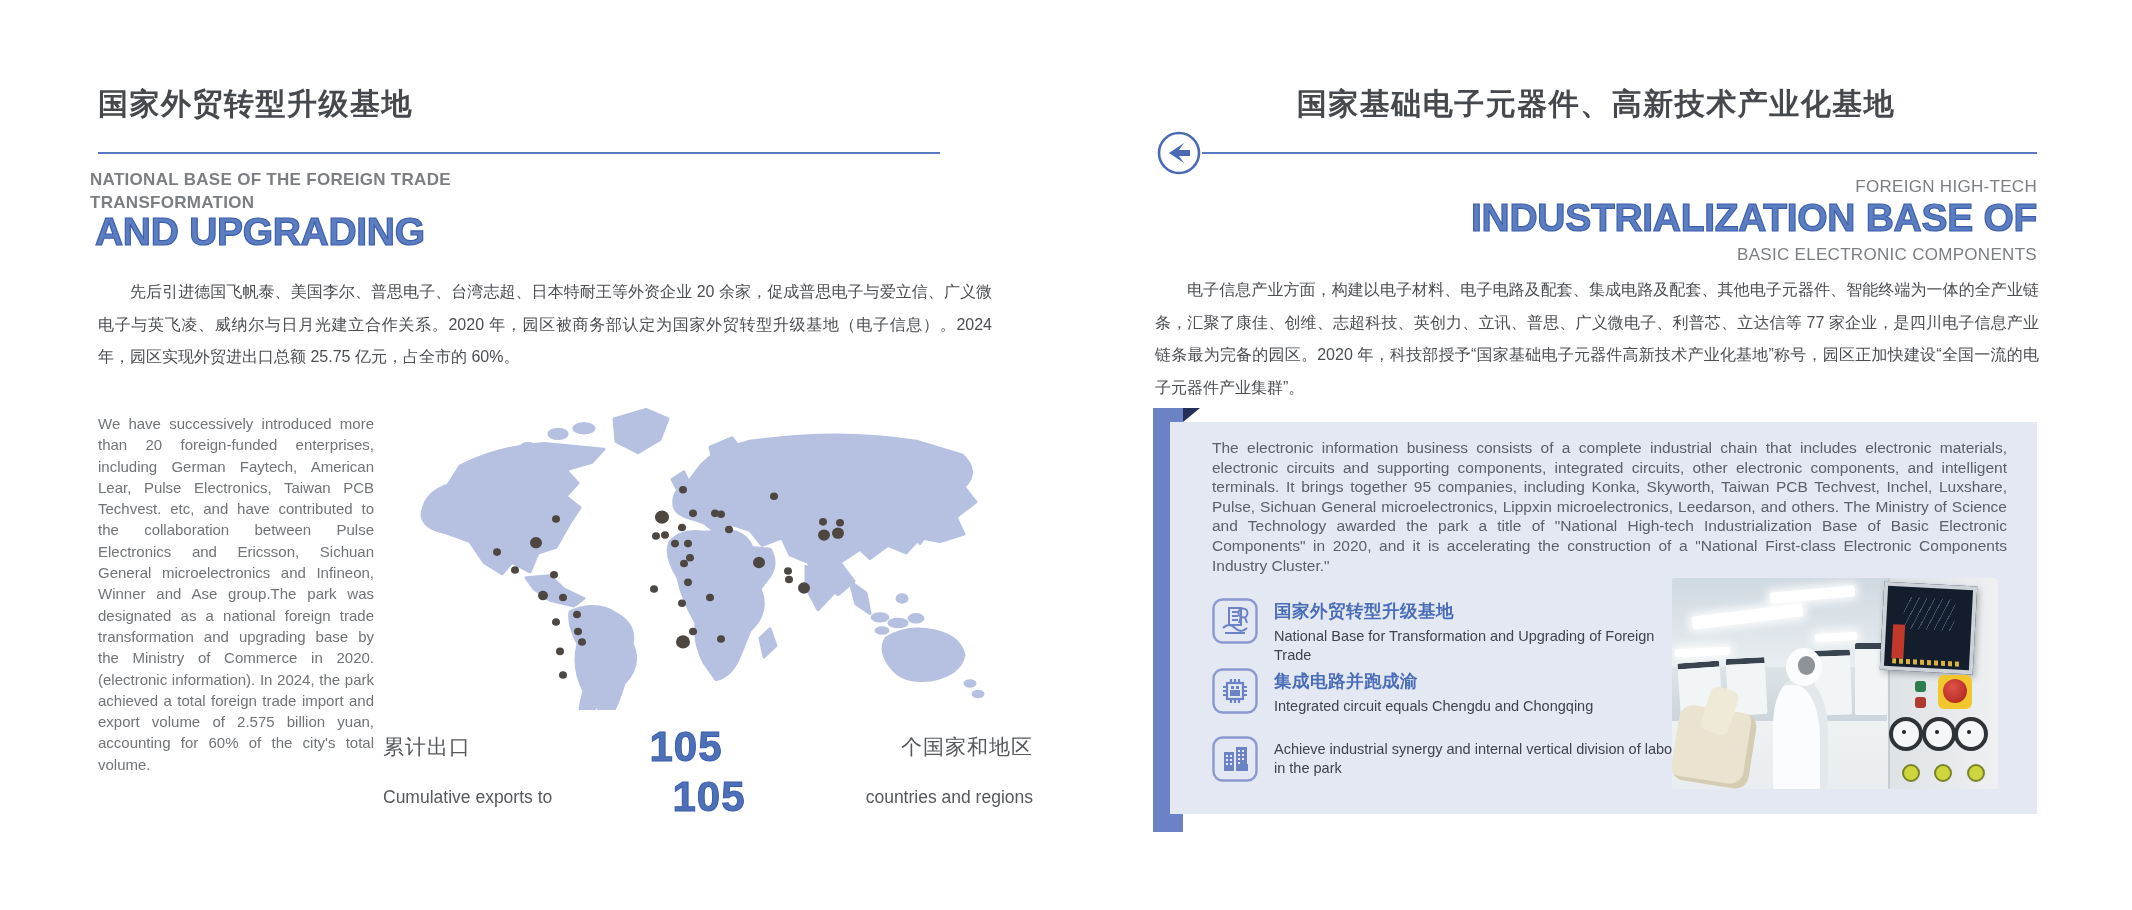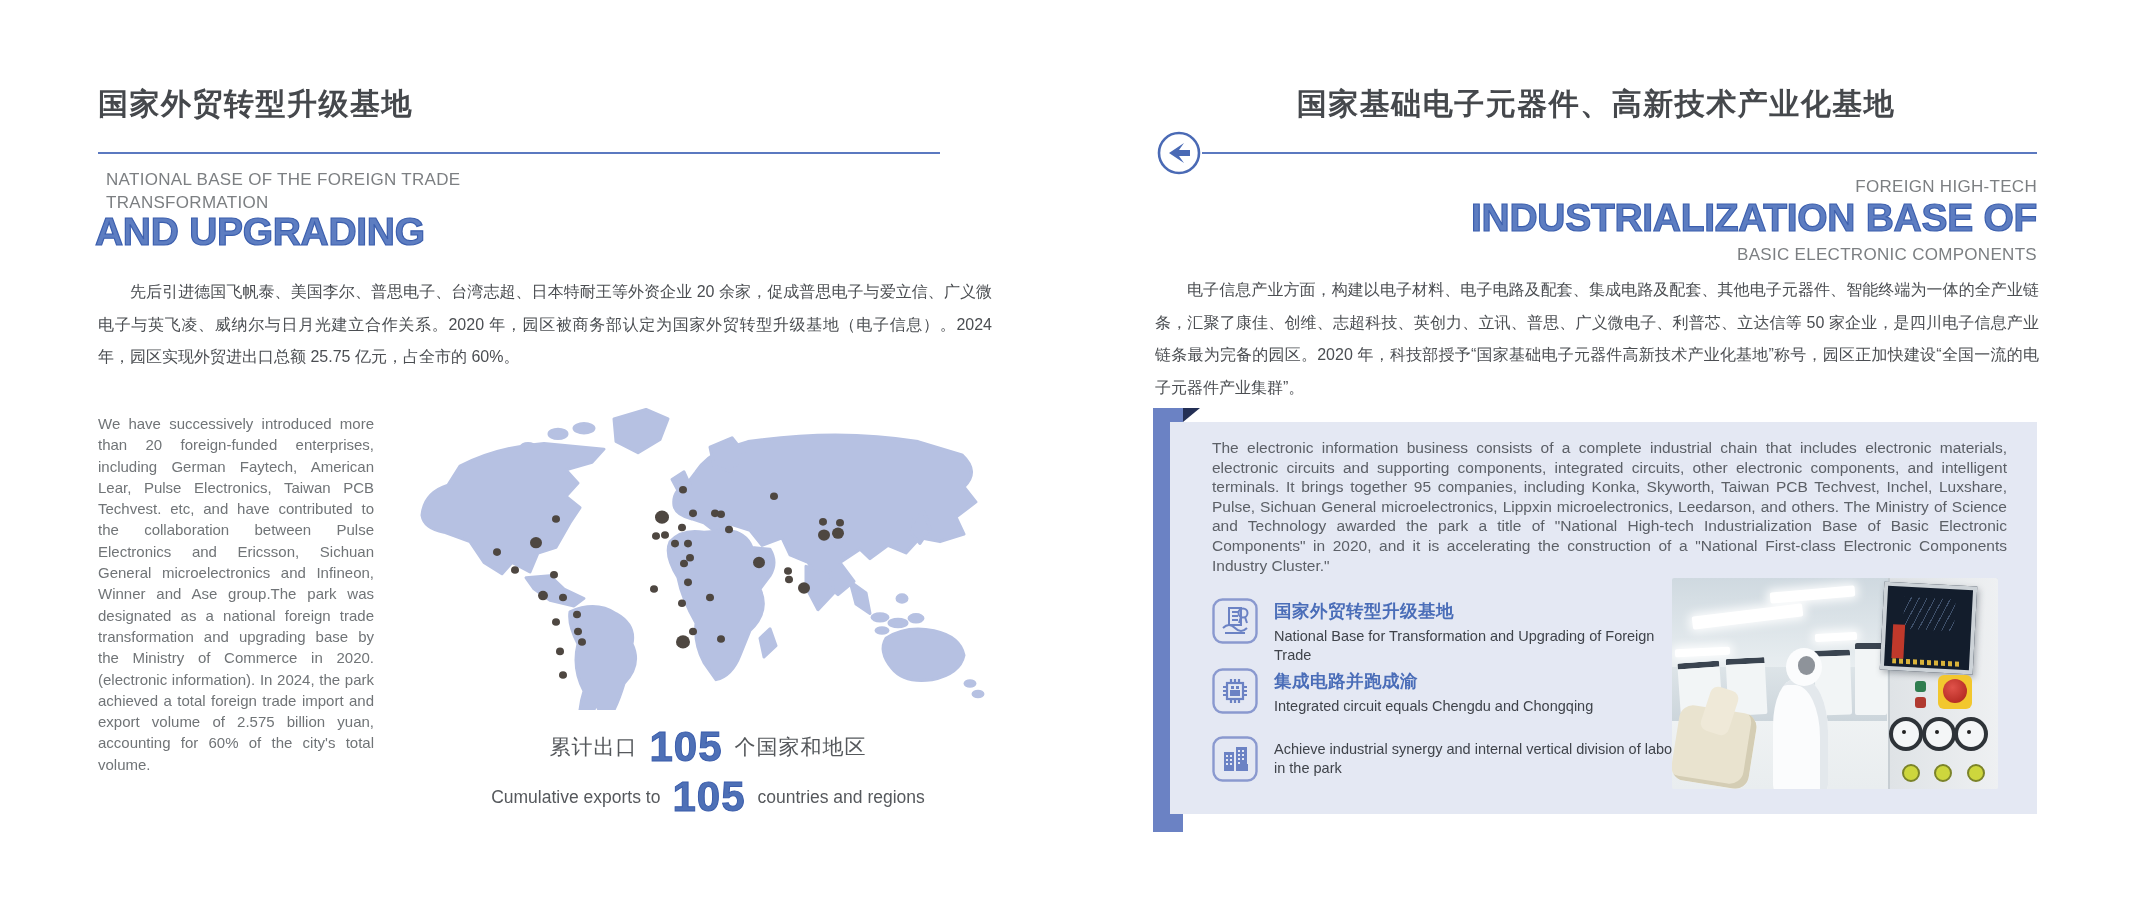--- a/index.html
+++ b/index.html
@@ -12,27 +12,27 @@
   .rule{position:absolute;height:2px;background:#5b79c0;}
   .eyebrow{position:absolute;font-size:17px;line-height:23px;color:#7c7f82;letter-spacing:.3px;}
   .headline{position:absolute;font-size:39px;font-weight:800;color:#5d7dc1;letter-spacing:-.3px;
             -webkit-text-stroke:1.2px #3c5fae;white-space:nowrap;}
   .cn-para{position:absolute;margin:0;font-size:16px;line-height:32.5px;color:#4b4e52;
            text-align:justify;text-indent:2em;}
 
   
   .lp-title{left:98px;top:84px;}
   .lp-rule{left:98px;top:152px;width:842px;}
-  .lp-eyebrow{left:106px;top:168px;}
+  .lp-eyebrow{left:90px;top:168px;font-weight:bold;}
   .lp-headline{left:95px;top:210px;}
   .lp-para{left:98px;top:276px;width:894px;}
   .en-col{position:absolute;left:98px;top:413px;width:276px;margin:0;font-size:15px;line-height:21.3px;
           color:#707477;text-align:justify;}
   .map-wrap{position:absolute;left:408px;top:398px;width:600px;height:312px;}
-  .stat-row{position:absolute;left:383px;width:650px;display:flex;align-items:center;justify-content:center;}
+  .stat-row{position:absolute;left:383px;width:650px;display:flex;align-items:center;justify-content:space-between;}
   .stat-cn{top:722px;height:50px;font-size:21px;color:#55585c;letter-spacing:1px;}
   .stat-en{top:772px;height:50px;font-size:17.5px;color:#55585c;}
   .stat-num{font-size:42px;font-weight:800;color:#4e70b6;-webkit-text-stroke:1px #3a5cab;
             margin:0 12px;letter-spacing:1px;}
 
   
   .rp-title{left:1155px;top:84px;width:882px;text-align:center;}
   .rp-circle{position:absolute;left:1156px;top:130px;width:46px;height:46px;}
   .rp-rule{left:1202px;top:152px;width:835px;}
   .rp-eyebrow{left:1155px;top:175px;width:882px;text-align:right;}
@@ -199,21 +199,21 @@
         <circle cx="23" cy="23" r="20" fill="#ffffff" stroke="#4a6ab5" stroke-width="2.6"></circle>
         <path d="M34,20 L23,20 L28,13 L13,23 L28,33 L23,26 L34,26 Z" fill="#4a6ab5"></path>
       </svg>
     </span>
     <div class="rule rp-rule"></div>
 
     <div class="eyebrow rp-eyebrow">FOREIGN HIGH-TECH</div>
     <div class="headline rp-headline">INDUSTRIALIZATION BASE OF</div>
     <div class="eyebrow rp-sub">BASIC ELECTRONIC COMPONENTS</div>
 
-    <p class="cn-para rp-para">电子信息产业方面，构建以电子材料、电子电路及配套、集成电路及配套、其他电子元器件、智能终端为一体的全产业链条，汇聚了康佳、创维、志超科技、英创力、立讯、普思、广义微电子、利普芯、立达信等 50 家企业，是四川电子信息产业链条最为完备的园区。2020 年，科技部授予“国家基础电子元器件高新技术产业化基地”称号，园区正加快建设“全国一流的电子元器件产业集群”。</p>
+    <p class="cn-para rp-para">电子信息产业方面，构建以电子材料、电子电路及配套、集成电路及配套、其他电子元器件、智能终端为一体的全产业链条，汇聚了康佳、创维、志超科技、英创力、立讯、普思、广义微电子、利普芯、立达信等 77 家企业，是四川电子信息产业链条最为完备的园区。2020 年，科技部授予“国家基础电子元器件高新技术产业化基地”称号，园区正加快建设“全国一流的电子元器件产业集群”。</p>
 
     <div class="panel-ribbon"></div>
     <div class="tri tri-top"></div>
     <div class="tri tri-bot"></div>
     <div class="panel-box"></div>
 
     <p class="panel-text">The electronic information business consists of a complete industrial chain that includes electronic materials, electronic circuits and supporting components, integrated circuits, other electronic components, and intelligent terminals. It brings together 95 companies, including Konka, Skyworth, Taiwan PCB Techvest, Inchel, Luxshare, Pulse, Sichuan General microelectronics, Lippxin microelectronics, Leedarson, and others. The Ministry of Science and Technology awarded the park a title of "National High-tech Industrialization Base of Basic Electronic Components" in 2020, and it is accelerating the construction of a "National First-class Electronic Components Industry Cluster."</p>
 
     <div class="feature f1">
       <span class="feature-icon">

